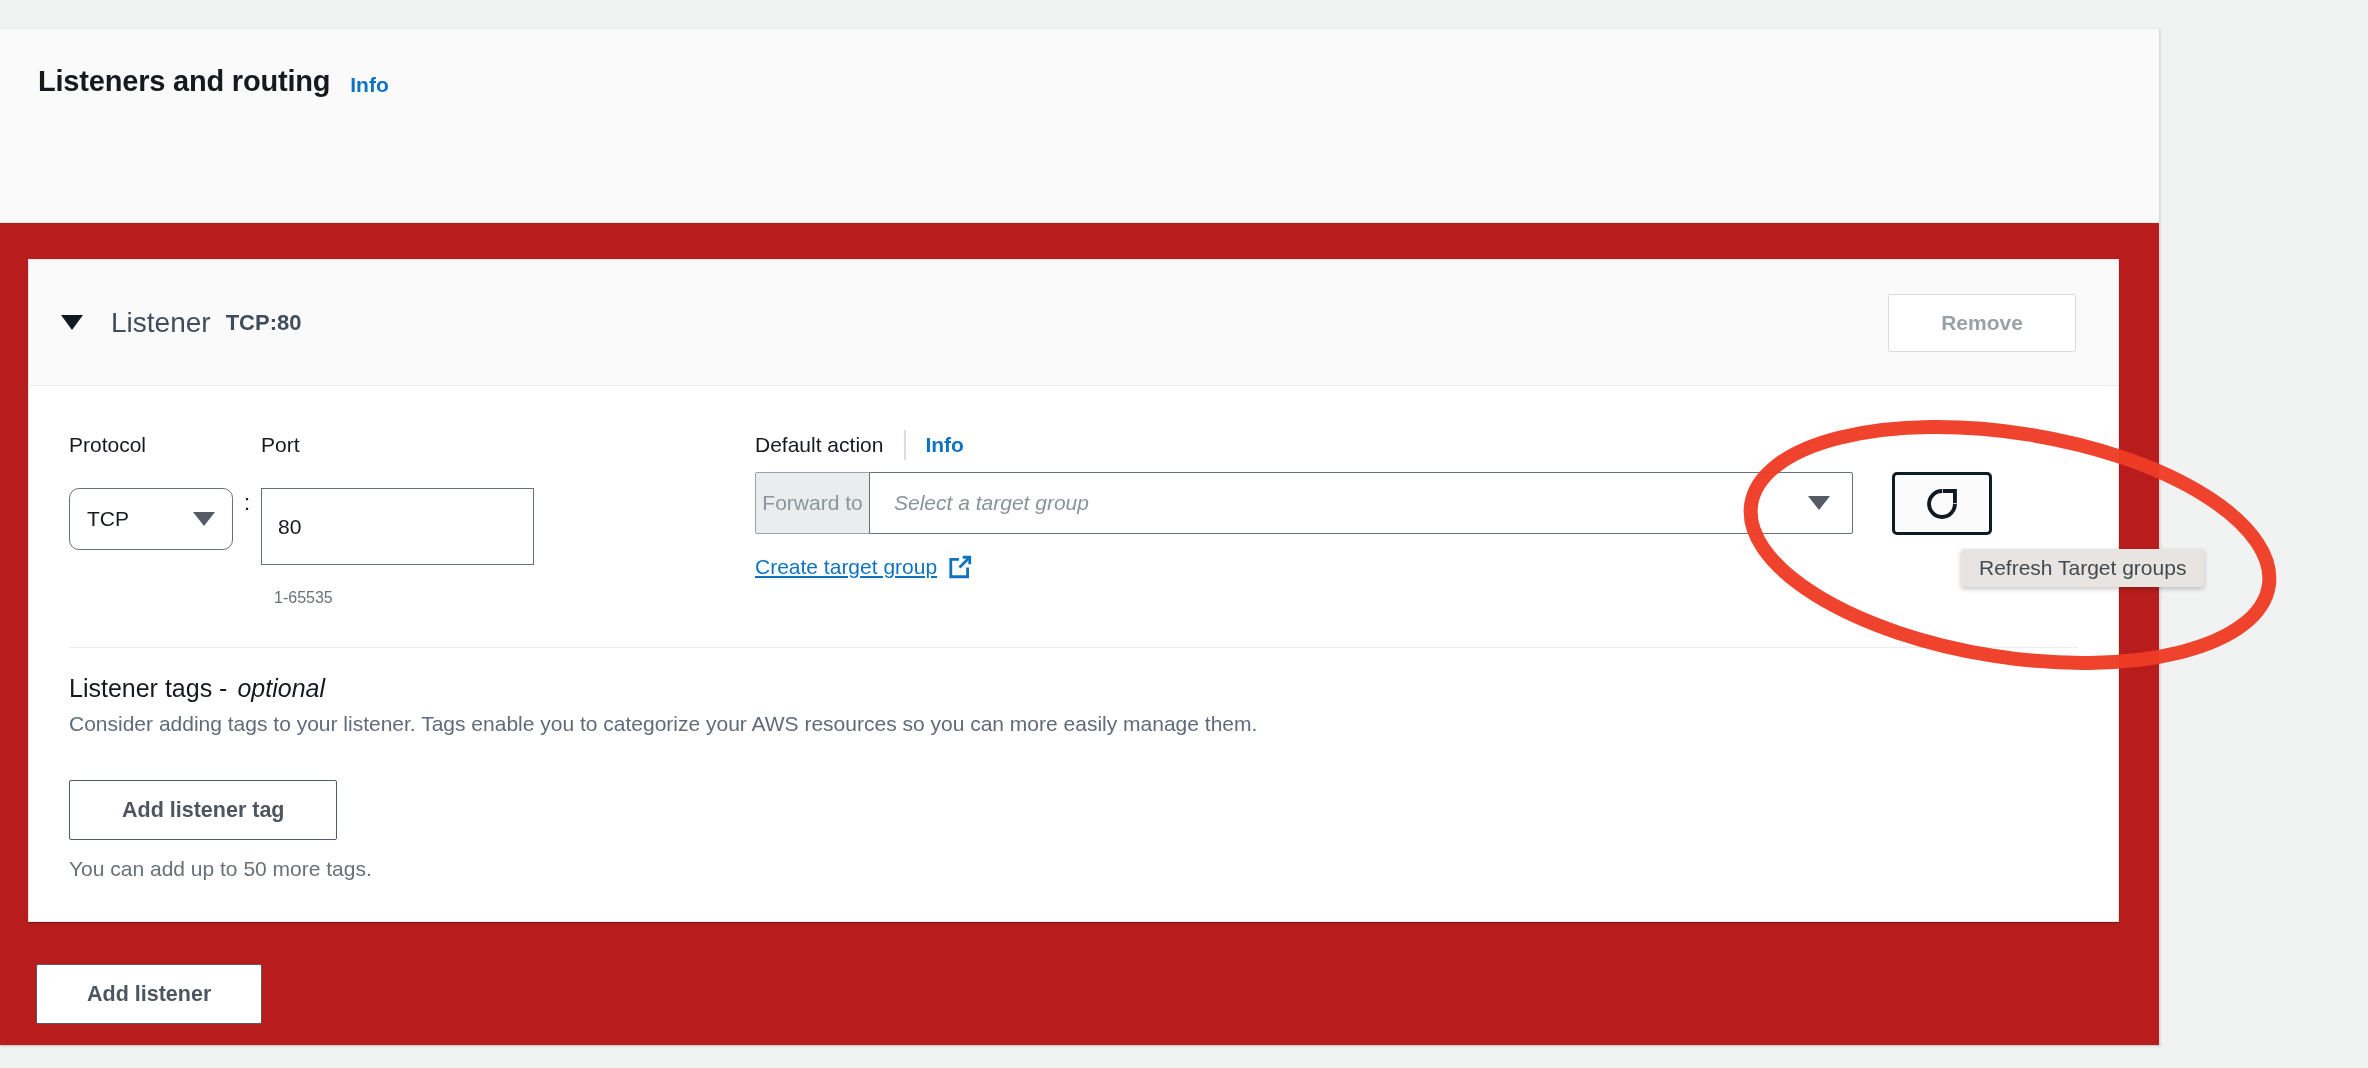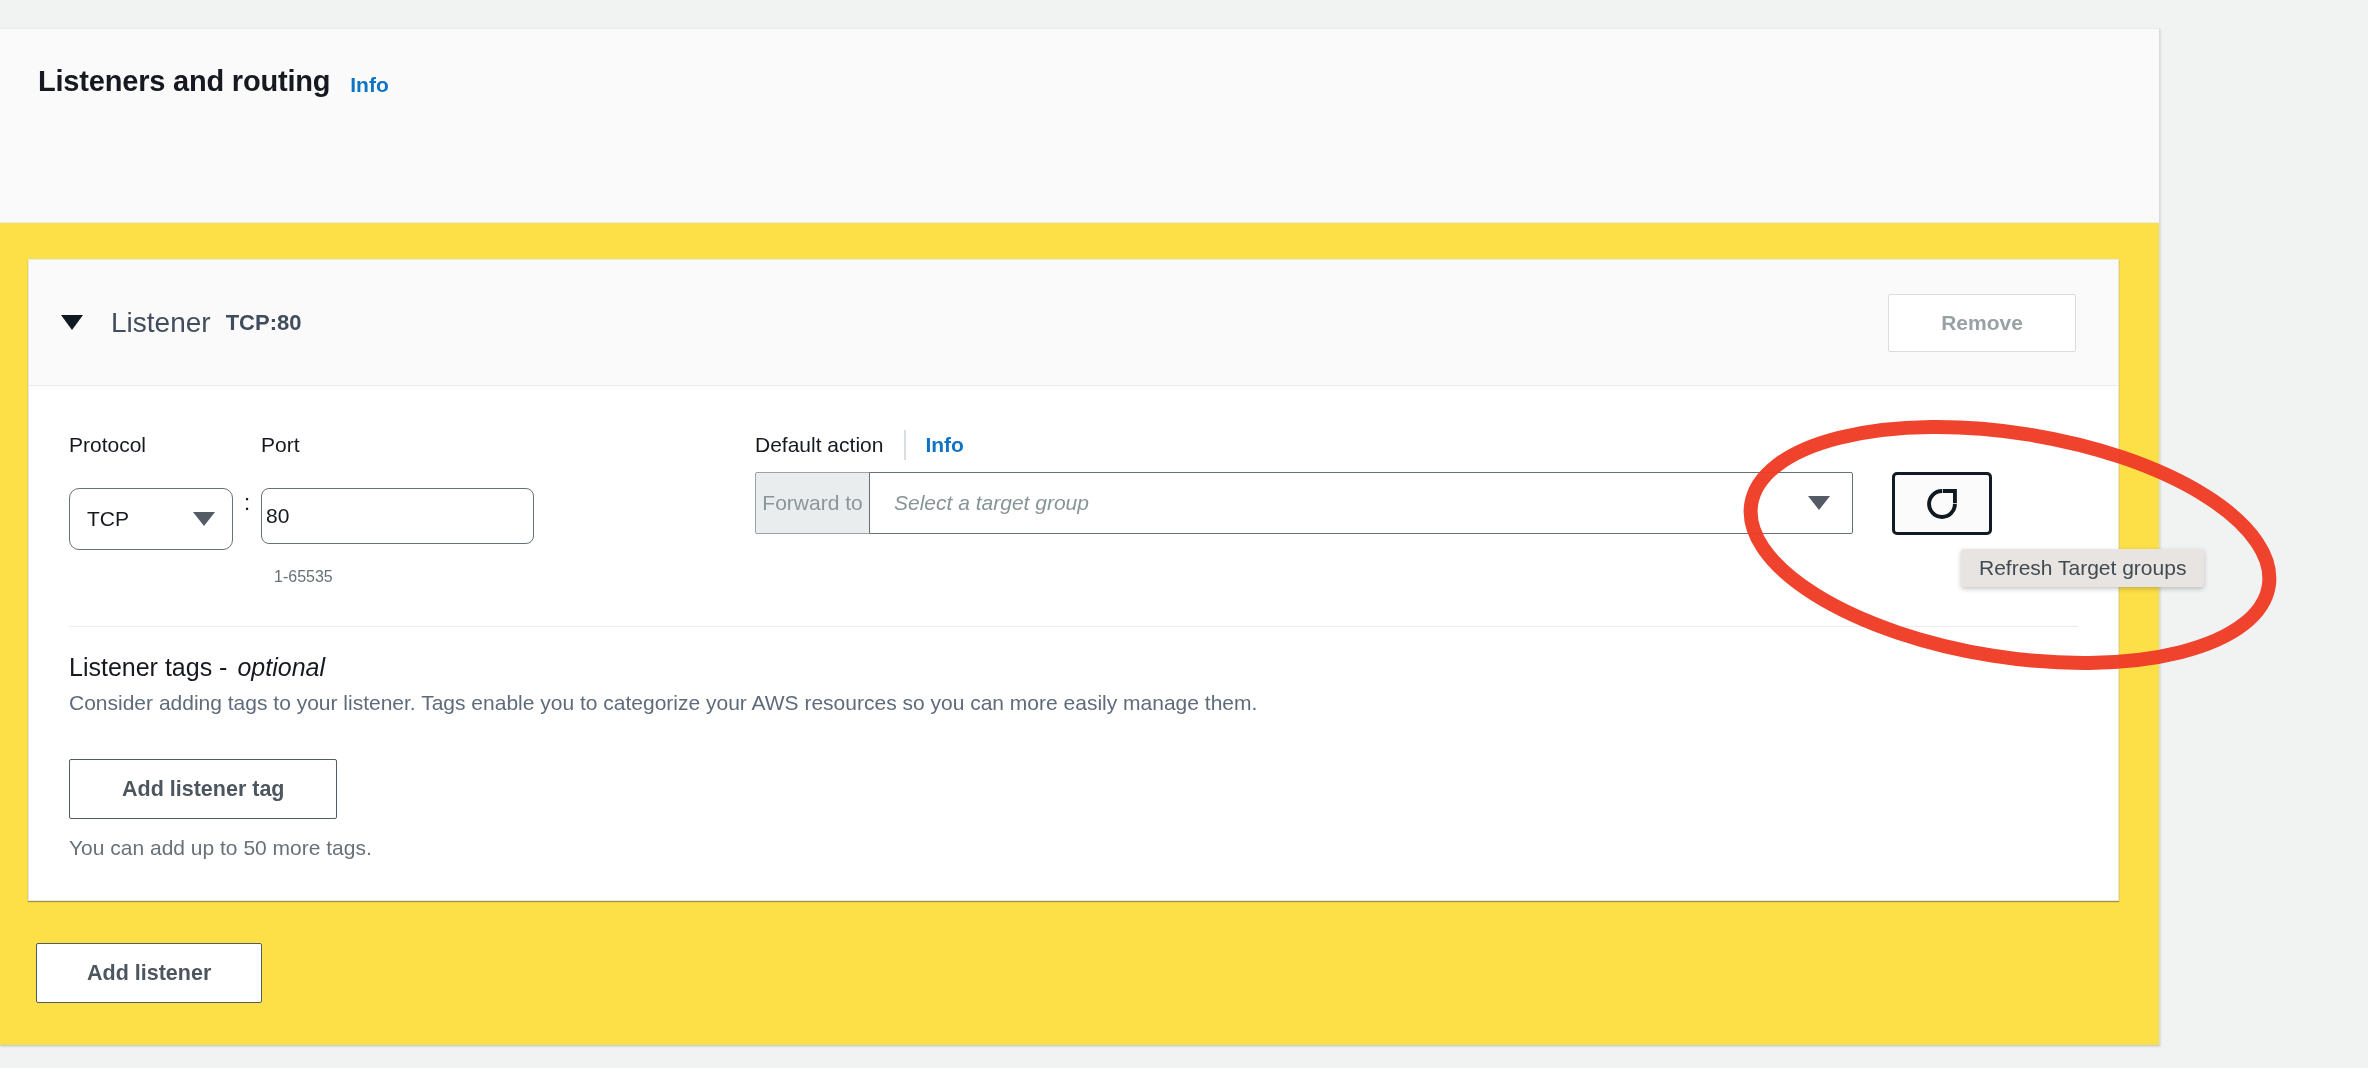--- a/index.html
+++ b/index.html
@@ -8,21 +8,21 @@
     position:relative;
     background:#f1f3f3;
     font-family:"Liberation Sans","DejaVu Sans",sans-serif;
     color:#16191f;
     overflow:hidden;
   }
 
   
   .panel {
     position:absolute; left:0; top:28px; width:2160px; height:1018px;
-    background:#fde047;
+    background:#b91c1c;
     border-top:1px solid #e9ecec;
     border-right:1px solid #d8dddd;
     border-bottom:1px solid #c9cfd1;
     box-shadow:1px 1px 2px rgba(0,28,36,.10);
   }
 
   
   .section-header {
     height:194px; background:#fafafa; border-bottom:1px solid #eaeded;
     padding:36px 40px 0 38px;
@@ -69,23 +69,23 @@
     display:flex; align-items:center; justify-content:space-between;
     padding:0 17px; font-size:21px; color:#16191f; cursor:pointer;
   }
   .select-caret {
     width:0; height:0;
     border-left:11px solid transparent; border-right:11px solid transparent;
     border-top:14px solid #545b64;
   }
   .colon-sep { width:28px; height:62px; margin-top:42px; display:flex; align-items:center; justify-content:center; font-size:22px; color:#16191f; }
   .port-input {
-    width:273px; height:56px; background:#fff;
-    border:1px solid #687078; border-radius:8px;
-    padding:0 4px; font-family:inherit; font-size:21px; color:#16191f;
+    width:273px; height:77px; background:#fff;
+    border:1px solid #687078; border-radius:0;
+    padding:0 16px; font-family:inherit; font-size:21px; color:#16191f;
   }
   .port-hint { margin:24px 0 0 13px; font-size:16px; color:#687078; }
 
   .default-action-block { margin-left:221px; }
   .da-label-row { display:flex; align-items:center; height:30px; margin-bottom:12px; }
   .da-divider { width:2px; height:30px; background:#d9dee0; margin:0 19px 0 21px; }
   .fwd-group { display:flex; height:62px; }
   .fwd-addon {
     width:115px; background:#eaeded; border:1px solid #9aa4a8; border-radius:2px 0 0 2px;
     display:flex; align-items:center; justify-content:center;
@@ -187,20 +187,28 @@
             <span class="da-divider"></span>
             <span class="info-link" style="margin:0;">Info</span>
           </div>
           <div class="fwd-group">
             <div class="fwd-addon">Forward to</div>
             <div class="fwd-select">
               <span class="fwd-placeholder">Select a target group</span>
               <span class="select-caret"></span>
             </div>
           </div>
+          <div class="create-link-row">
+            <span class="create-link">Create target group</span>
+            <svg class="ext-icon" viewBox="0 0 24 24" fill="none" stroke="#0f73c4" stroke-width="2.6">
+              <path d="M19 12.5 V21 H3.5 V5 H11"></path>
+              <path d="M14.5 3 H21 V9.5"></path>
+              <path d="M21 3 L11.5 12.5"></path>
+            </svg>
+          </div>
         </div>
 
         <div class="refresh-btn">
           <svg viewBox="0 0 32 32" fill="none" stroke="#101820" stroke-width="2.7" stroke-linejoin="miter">
             <path d="M16 7 a9 9 0 1 0 9 9"></path>
             <path d="M16.5 7 L25 7 L25 15.5"></path>
           </svg>
         </div>
 
       </div>

